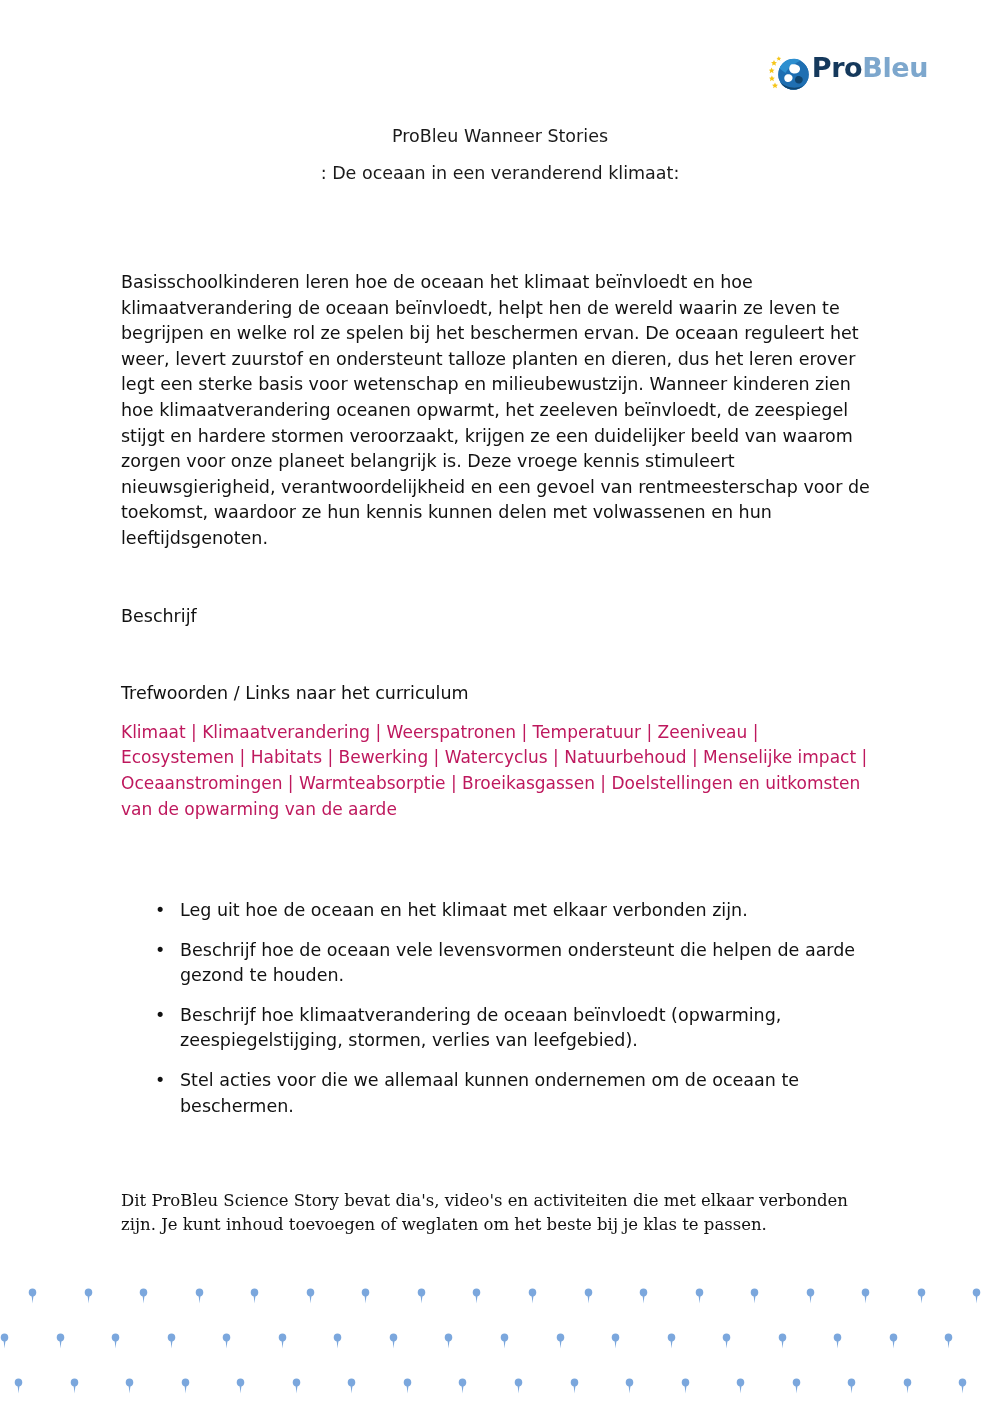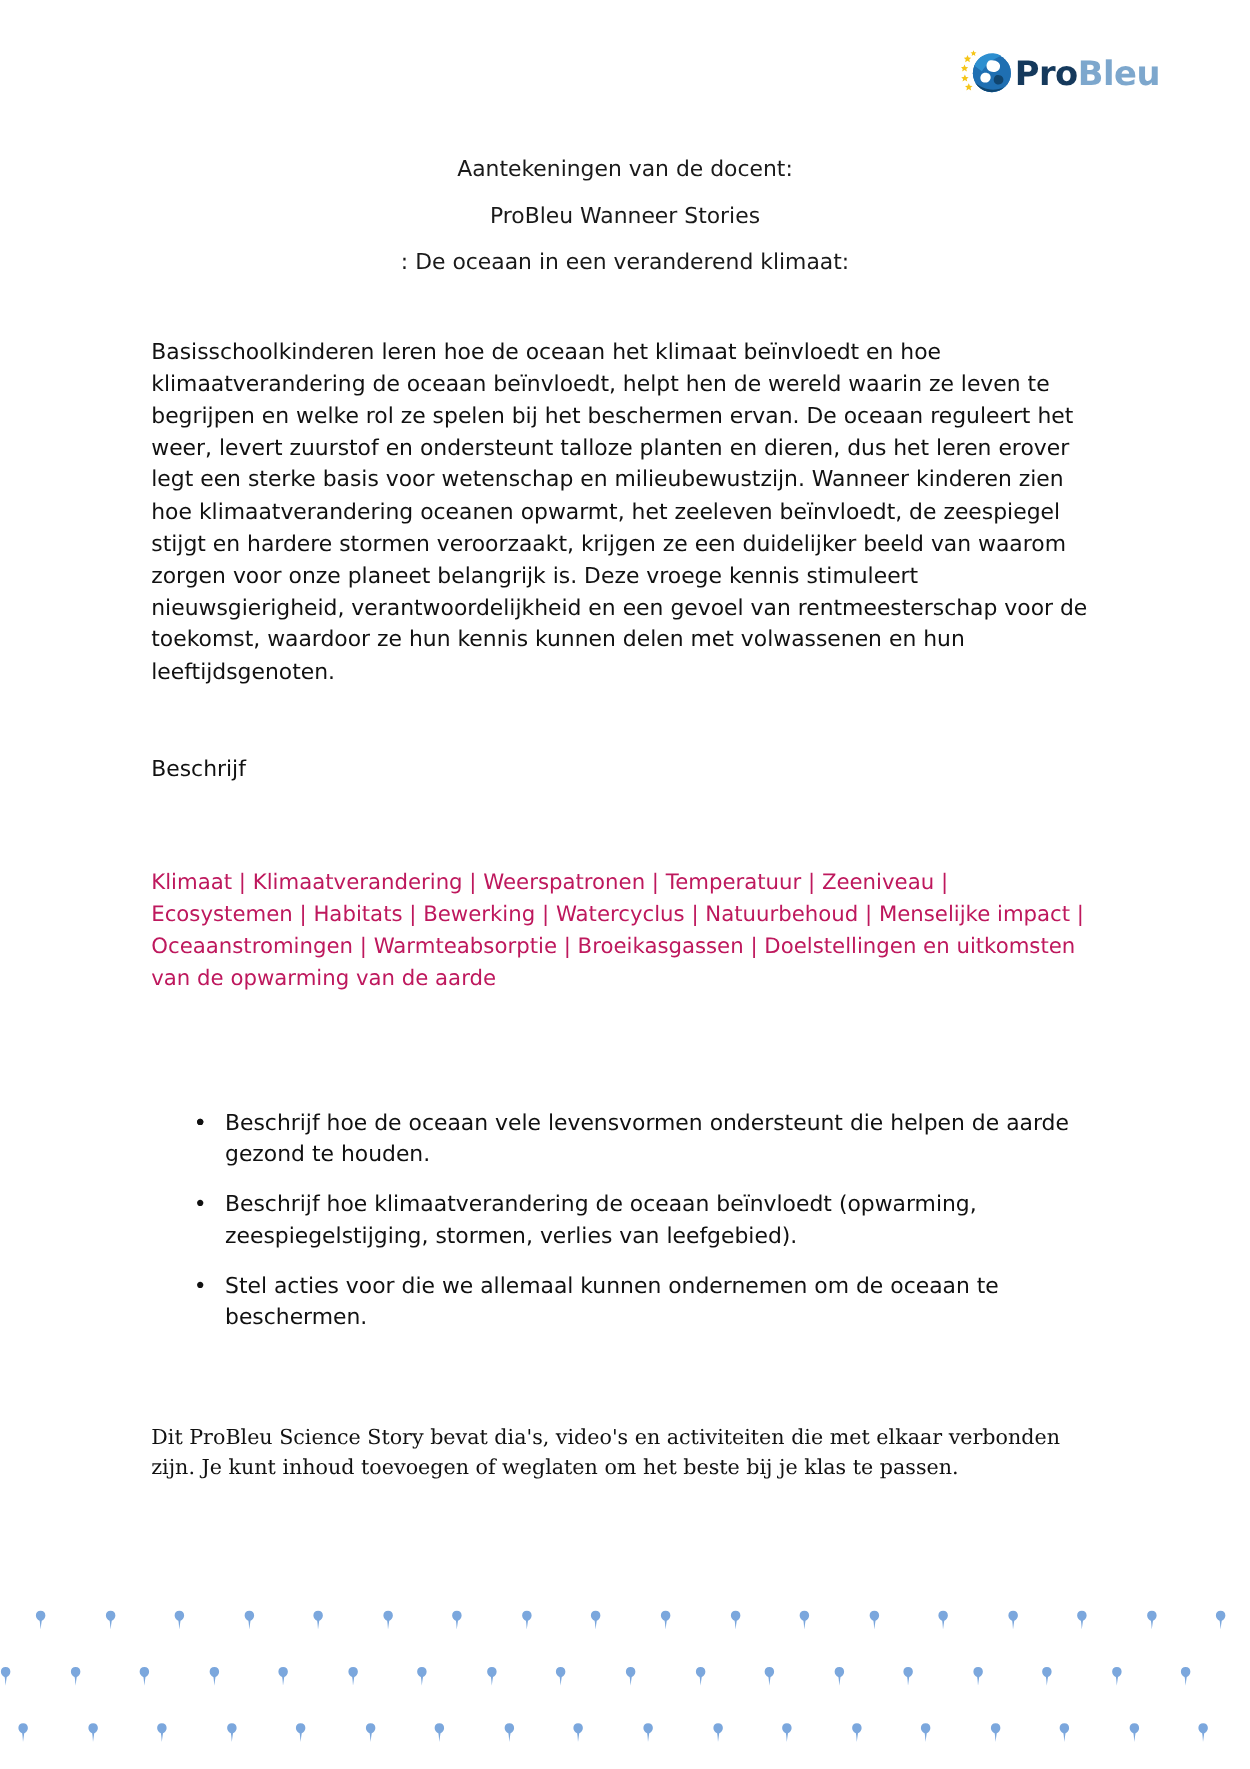--- a/index.html
+++ b/index.html
@@ -12,24 +12,24 @@
     height: 1415px;
     position: relative;
     font-family: "DejaVu Sans", sans-serif;
     color: #000000;
     overflow: hidden;
   }
 
   
   .logo-header {
     position: absolute;
-    top: 38px;
+    top: 54px;
     right: 72px;
     display: flex;
-    align-items: center;
+    align-items: flex-start;
     gap: 1px;
   }
   .logo-mark {
     width: 42px;
     height: 42px;
     display: block;
   }
   .logo-wordmark {
     font-family: "DejaVu Sans", sans-serif;
     font-size: 27px;
@@ -176,43 +176,44 @@
     <path d="M10.5 14.5 A15.2 15.2 0 0 1 32.0 6.5 C26 9 20 13 16.5 19 Z" fill="#2d8fd0"></path>
     <path d="M11.0 28.0 C16 33 26 36 34.5 31.5 A15.2 15.2 0 0 1 11.0 28.0 Z" fill="#10456f"></path>
     <path d="M22.0 10.5 C27.5 9.2 31.5 12.0 31.0 15.5 C30.5 19.0 26.5 20.5 23.0 19.0 C20.0 17.7 19.0 13.5 22.0 10.5 Z" fill="#ffffff"></path>
     <path d="M17.5 20.5 C21.0 19.5 24.0 21.5 23.5 24.5 C23.0 27.5 19.5 29.0 17.0 27.5 C14.8 26.2 14.5 22.0 17.5 20.5 Z" fill="#ffffff"></path>
     <path d="M28.5 22.0 C32.0 21.5 34.5 24.0 33.5 27.0 C32.6 29.7 29.0 30.5 27.0 28.5 C25.2 26.7 25.8 23.0 28.5 22.0 Z" fill="#10456f"></path>
   </svg>
   <span class="logo-wordmark"><span class="logo-pro">Pro</span><span class="logo-bleu">Bleu</span></span>
 </div>
 
 <div class="title-block">
-  <div class="title-line">Aantekeningen van de docent:</div>
   <div class="title-line">ProBleu Wanneer Stories</div>
   <div class="title-line">: De oceaan in een veranderend klimaat:</div>
 </div>
 
 <div class="content">
 
 
   <p class="para">Basisschoolkinderen leren hoe de oceaan het klimaat beïnvloedt en hoe klimaatverandering de oceaan beïnvloedt, helpt hen de wereld waarin ze leven te begrijpen en welke rol ze spelen bij het beschermen ervan. De oceaan reguleert het weer, levert zuurstof en ondersteunt talloze planten en dieren, dus het leren erover legt een sterke basis voor wetenschap en milieubewustzijn. Wanneer kinderen zien hoe klimaatverandering oceanen opwarmt, het zeeleven beïnvloedt, de zeespiegel stijgt en hardere stormen veroorzaakt, krijgen ze een duidelijker beeld van waarom zorgen voor onze planeet belangrijk is. Deze vroege kennis stimuleert nieuwsgierigheid, verantwoordelijkheid en een gevoel van rentmeesterschap voor de toekomst, waardoor ze hun kennis kunnen delen met volwassenen en hun leeftijdsgenoten.</p>
 
   <div class="spacer-lg"></div>
 
   <p class="section-label">Beschrijf</p>
 
   <div class="spacer-lg"></div>
 
+  <p class="section-label">Trefwoorden / Links naar het curriculum</p>
   <p class="keywords">Klimaat | Klimaatverandering | Weerspatronen | Temperatuur | Zeeniveau | Ecosystemen | Habitats | Bewerking | Watercyclus | Natuurbehoud | Menselijke impact | Oceaanstromingen | Warmteabsorptie | Broeikasgassen | Doelstellingen en uitkomsten van de opwarming van de aarde</p>
 
   <div style="height:76px"></div>
 
   <ul class="bullet-list">
     <li class="bullet-item">
       <span class="bullet-dot">•</span>
+      <span>Leg uit hoe de oceaan en het klimaat met elkaar verbonden zijn.</span>
     </li>
     <li class="bullet-item">
       <span class="bullet-dot">•</span>
       <span>Beschrijf hoe de oceaan vele levensvormen ondersteunt die helpen de aarde gezond te houden.</span>
     </li>
     <li class="bullet-item">
       <span class="bullet-dot">•</span>
       <span>Beschrijf hoe klimaatverandering de oceaan beïnvloedt (opwarming, zeespiegelstijging, stormen, verlies van leefgebied).</span>
     </li>
     <li class="bullet-item">

